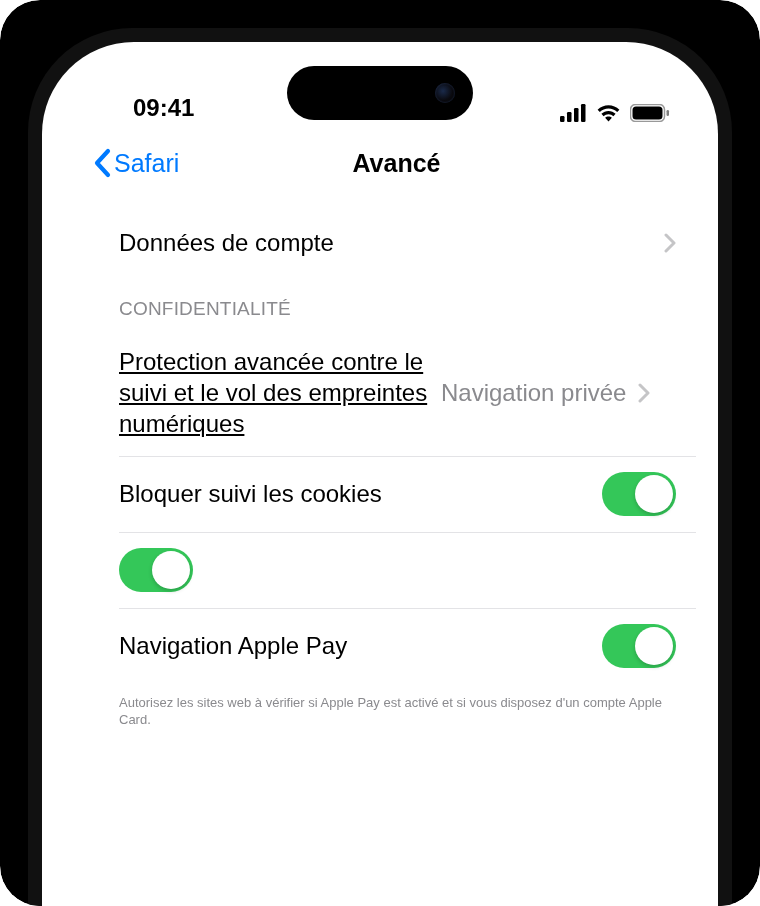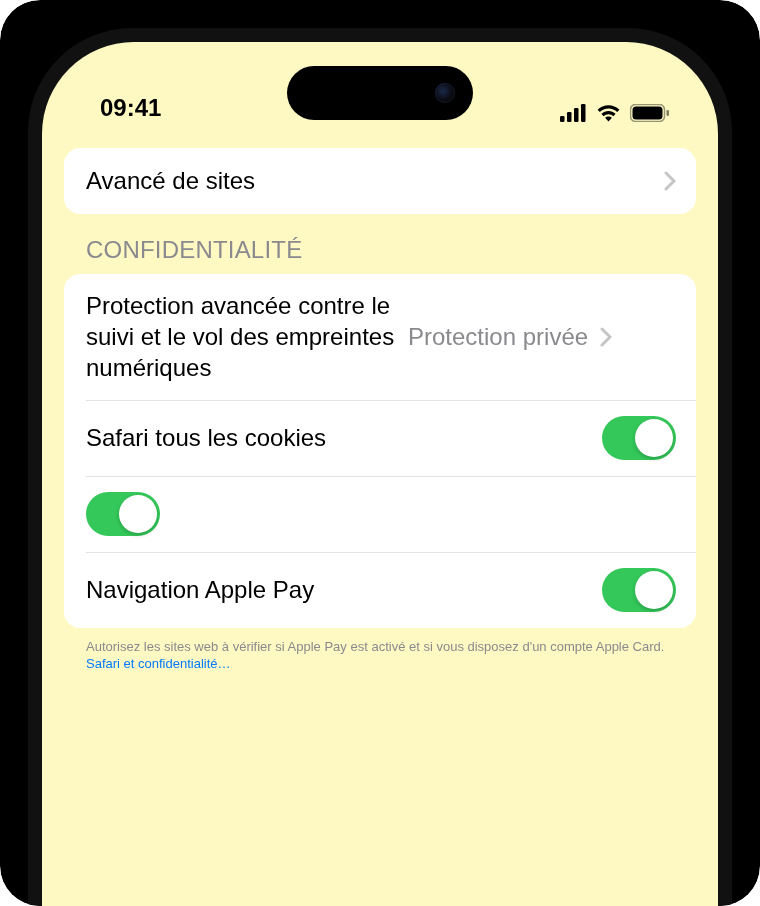--- a/index.html
+++ b/index.html
@@ -23,24 +23,25 @@
       width: 100%;
       height: 100%;
       background: #111;
       border-radius: 104px 104px 0 0;
       padding: 14px 14px 0 14px;
       position: relative;
     }
     .screen {
       width: 100%;
       height: 100%;
-      background: #fef9c3;
+      background: #ffffff;
       border-radius: 92px 92px 0 0;
       overflow: hidden;
       position: relative;
+      padding-left: 33px;
     }
     .dynamic-island {
       position: absolute;
       top: 24px;
       left: 50%;
       transform: translateX(-50%);
       width: 186px;
       height: 54px;
       background: #000;
       border-radius: 30px;
@@ -91,21 +92,21 @@
       color: #000;
     }
     .content { padding: 16px 22px 0 22px; }
     .group {
       background: #fff;
       border-radius: 16px;
       overflow: hidden;
     }
     .group-header {
       padding: 22px 22px 10px 22px;
-      font-size: 24px;
+      font-size: 19px;
       color: #8a8a8e;
       text-transform: uppercase;
       letter-spacing: 0.2px;
     }
     .group-footer {
       padding: 10px 22px 0 22px;
       font-size: 13px;
       line-height: 1.35;
       color: #8a8a8e;
     }
@@ -124,21 +125,21 @@
       top: 0; left: 22px; right: 0;
       height: 1px;
       background: #e3e3e6;
     }
     .row-label {
       flex: 1;
       font-size: 24px;
       color: #000;
       line-height: 1.3;
     }
-    .row-label.tight { max-width: 310px; }
+    .row-label.tight { max-width: 310px; text-decoration: underline; }
     .row-value {
       font-size: 24px;
       color: #8a8a8e;
     }
     .chevron {
       color: #c5c5c7;
       flex-shrink: 0;
     }
     .toggle {
       width: 74px;
@@ -183,63 +184,71 @@
               <path d="M12.5 17.5 L9.1 13.8 C10.0 12.9 11.2 12.4 12.5 12.4 C13.8 12.4 15.0 12.9 15.9 13.8 Z M5.4 9.8 L7.6 12.2 C8.9 10.9 10.6 10.2 12.5 10.2 C14.4 10.2 16.1 10.9 17.4 12.2 L19.6 9.8 C17.7 7.9 15.2 6.9 12.5 6.9 C9.8 6.9 7.3 7.9 5.4 9.8 Z M1.6 5.7 L3.8 8.1 C6.1 5.8 9.2 4.5 12.5 4.5 C15.8 4.5 18.9 5.8 21.2 8.1 L23.4 5.7 C20.5 2.8 16.6 1.2 12.5 1.2 C8.4 1.2 4.5 2.8 1.6 5.7 Z" fill="#000"></path>
             </svg>
           <svg width="40" height="18" viewBox="0 0 40 18">
               <rect x="0.5" y="0.5" width="34" height="17" rx="5" fill="none" stroke="#000" stroke-opacity="0.4" stroke-width="1.5"></rect>
               <rect x="2.5" y="2.5" width="30" height="13" rx="3.5" fill="#000"></rect>
               <rect x="36.5" y="6" width="2.5" height="6" rx="1.25" fill="#000" fill-opacity="0.5"></rect>
             </svg>
         </div>
       </div>
 
+      <div class="nav-bar">
+        <div class="back-button">
+          <svg width="19" height="30" viewBox="0 0 19 30">
+              <path d="M15 3 L4 15 L15 27" fill="none" stroke="#007aff" stroke-width="4.2" stroke-linecap="round" stroke-linejoin="round"></path>
+            </svg>
+          <span>Safari</span>
+        </div>
+        <span class="nav-title">Avancé</span>
+      </div>
 
       <div class="content">
 
         <div class="group">
           <div class="row">
-            <span class="row-label">Avancé de sites</span>
+            <span class="row-label">Données de compte</span>
             <svg class="chevron" width="12" height="20" viewBox="0 0 12 20">
                 <path d="M2 2 L10 10 L2 18" fill="none" stroke="#c5c5c7" stroke-width="3" stroke-linecap="round" stroke-linejoin="round"></path>
               </svg>
           </div>
         </div>
 
         <div class="group-header">Confidentialité</div>
 
         <div class="group">
 
           <div class="row">
             <span class="row-label tight">Protection avancée contre le suivi et le vol des empreintes numériques</span>
-            <span class="row-value">Protection privée</span>
+            <span class="row-value">Navigation privée</span>
             <svg class="chevron" width="12" height="20" viewBox="0 0 12 20">
                 <path d="M2 2 L10 10 L2 18" fill="none" stroke="#c5c5c7" stroke-width="3" stroke-linecap="round" stroke-linejoin="round"></path>
               </svg>
           </div>
 
           <div class="row">
-            <span class="row-label">Safari tous les cookies</span>
+            <span class="row-label">Bloquer suivi les cookies</span>
             <div class="toggle"></div>
           </div>
 
           <div class="row">
             <div class="toggle"></div>
           </div>
 
           <div class="row">
             <span class="row-label">Navigation Apple Pay</span>
             <div class="toggle"></div>
           </div>
 
         </div>
 
         <div class="group-footer">
           <span>Autorisez les sites web à vérifier si Apple Pay est activé et si vous disposez d'un compte Apple Card.</span>
           <br>
-          <a href="#">Safari et confidentialité…</a>
         </div>
 
       </div>
 
     </div>
   </div>
 </div>
 
 </body></html>

